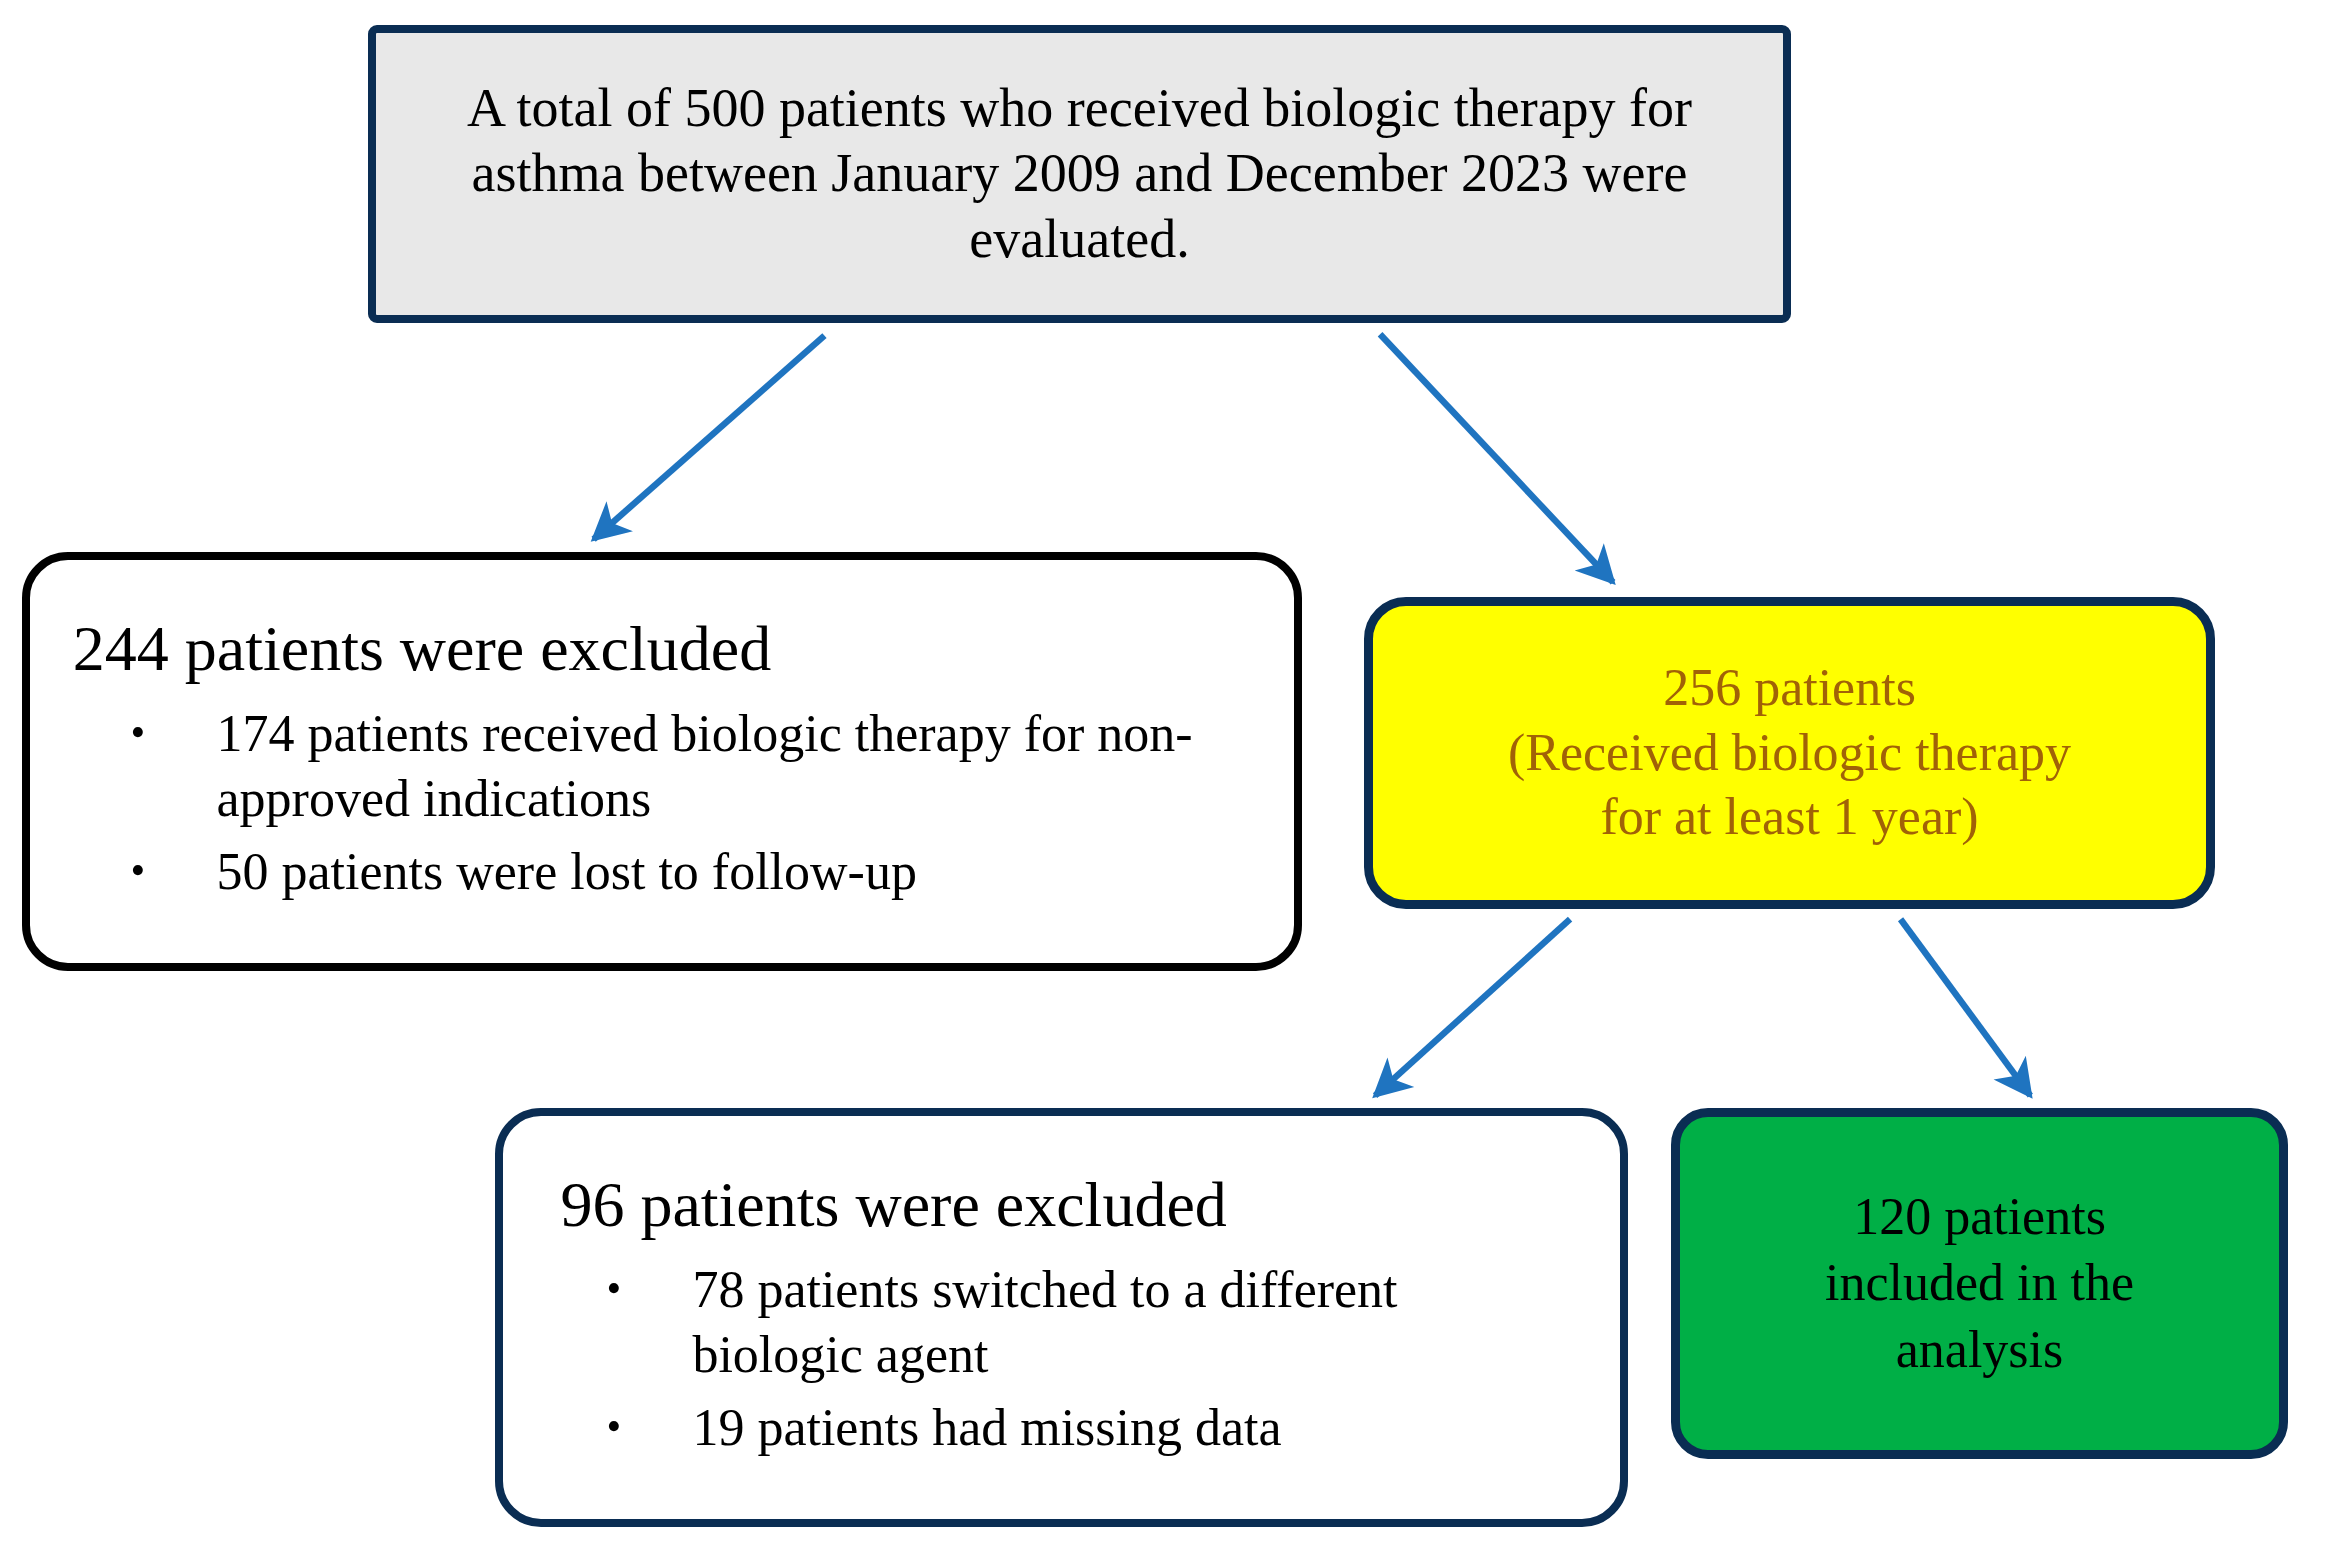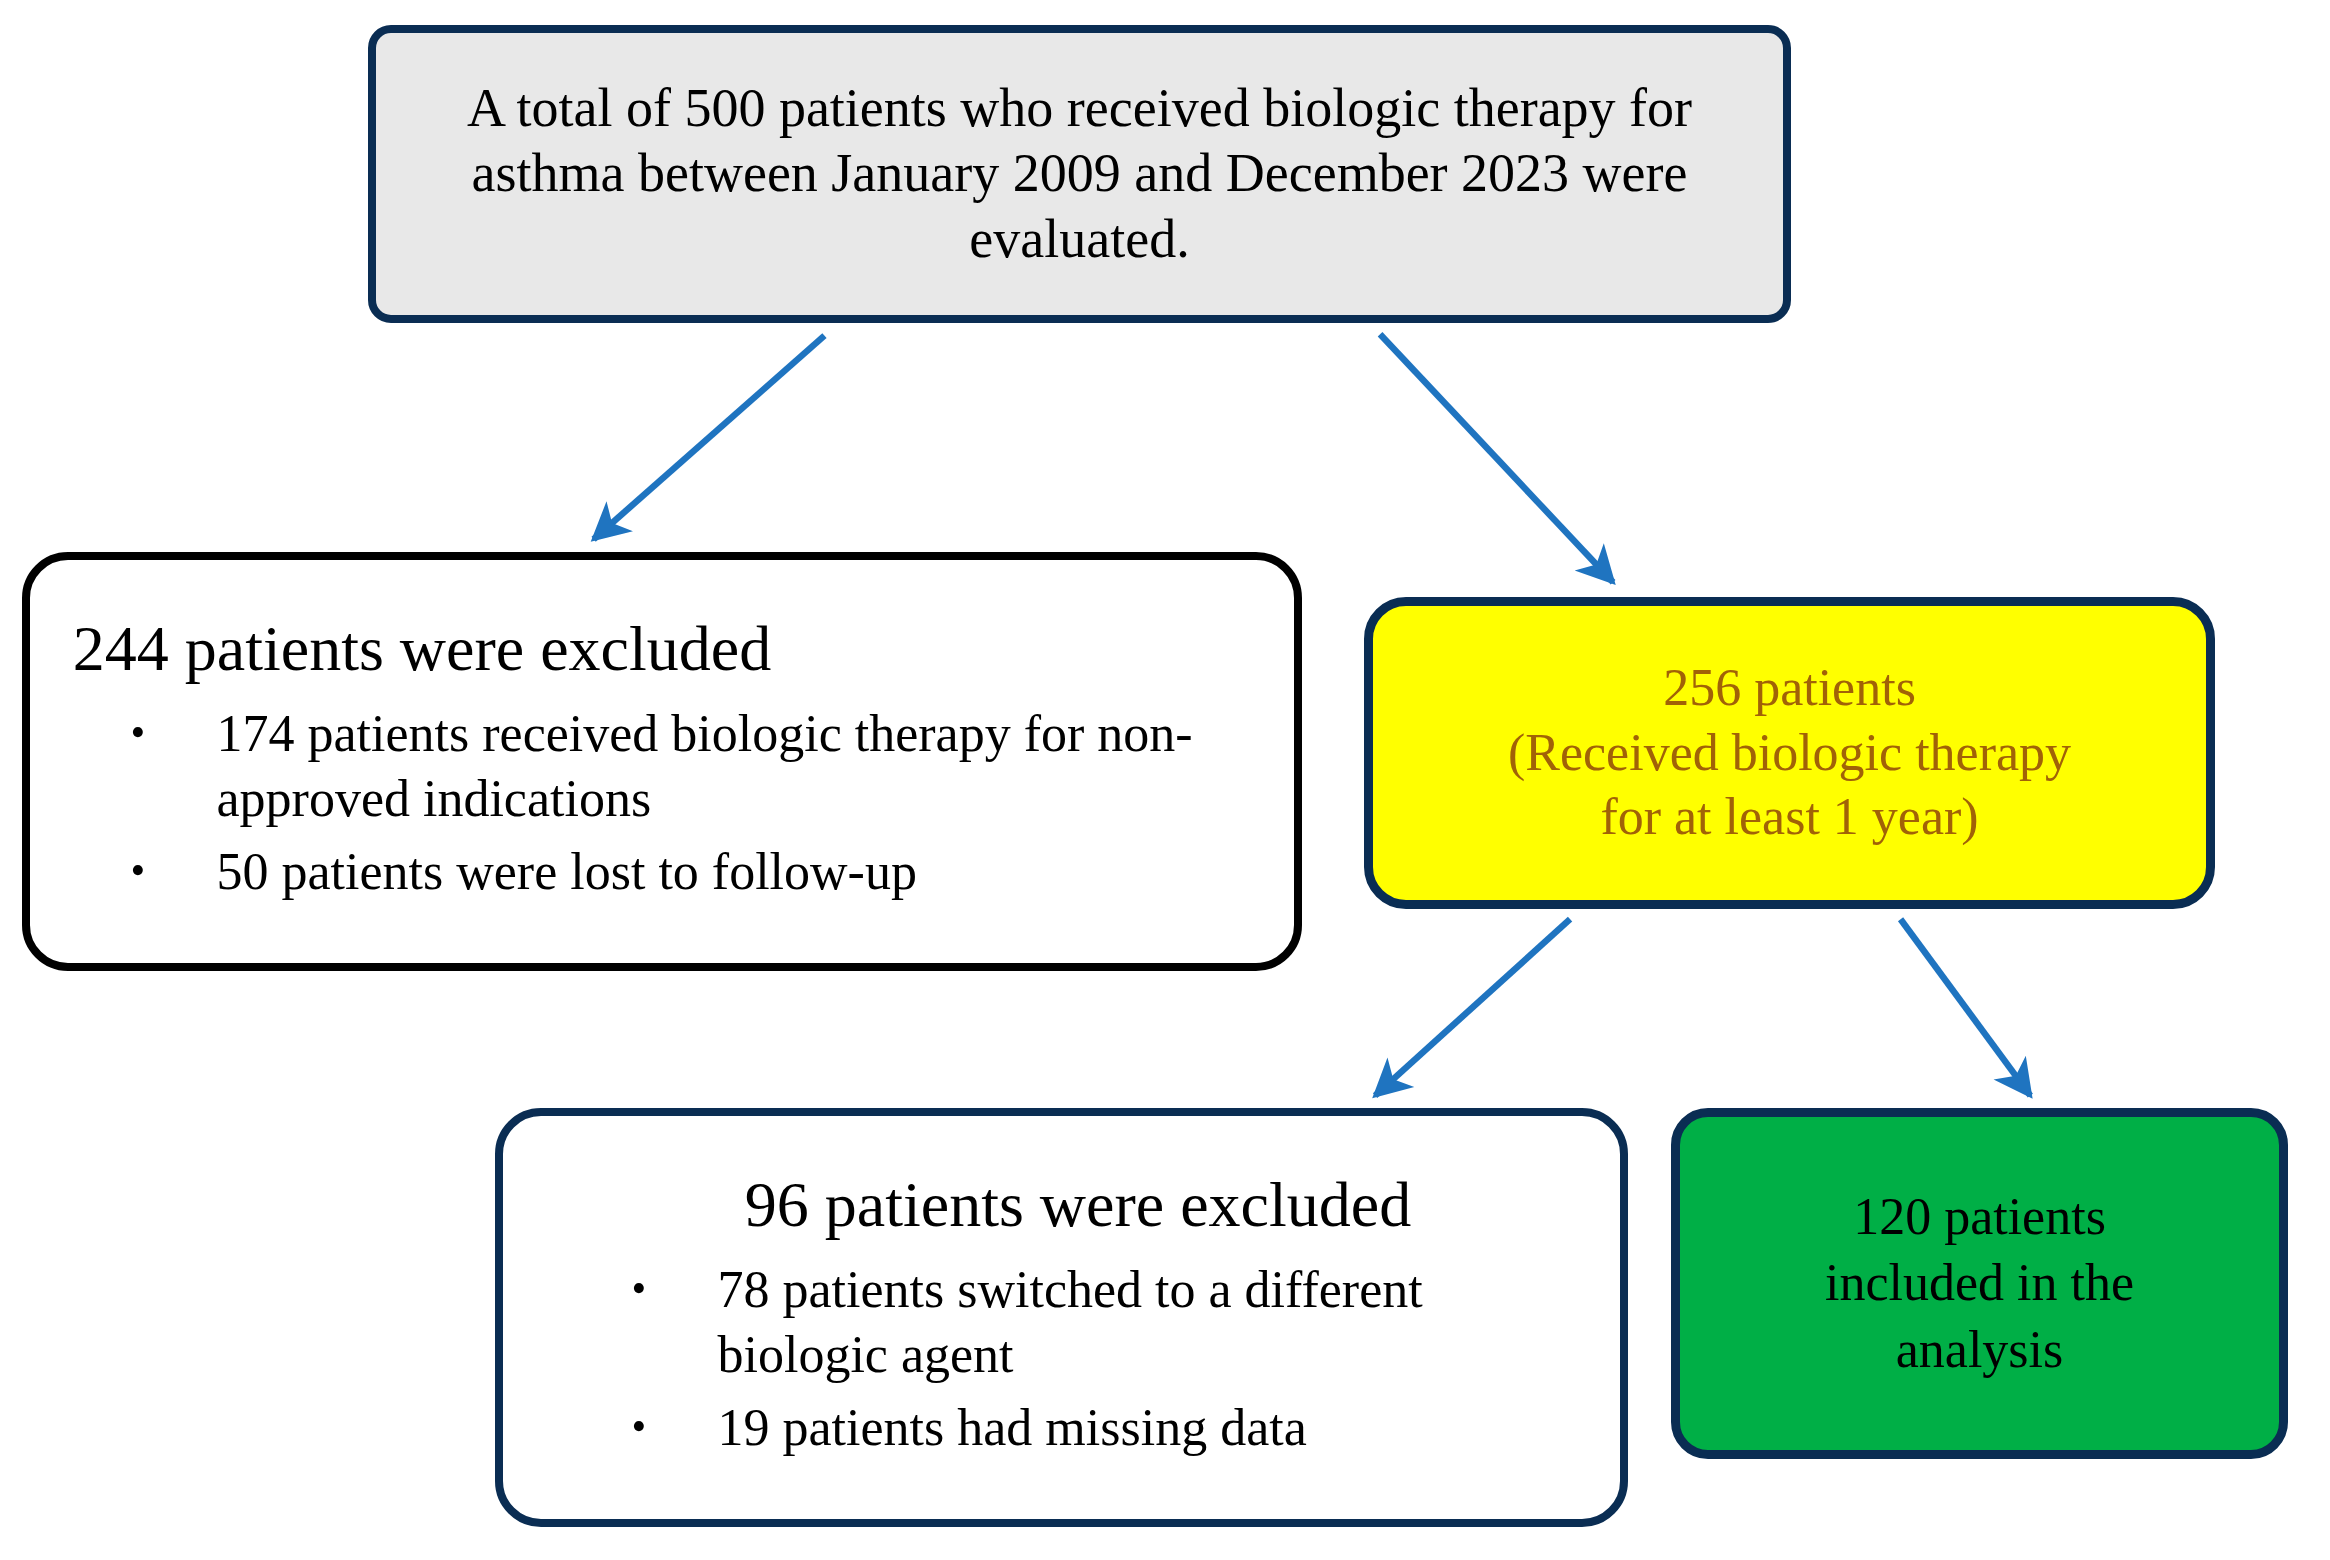--- a/index.html
+++ b/index.html
@@ -39,21 +39,21 @@
   }
 
   
   #box-total {
     left: 368px;
     top: 25px;
     width: 1423px;
     height: 298px;
     background: #E8E8E8;
     border: 8px solid #0A2D53;
-    border-radius: 23px;
+    border-radius: 9px;
     align-items: flex-start;
     padding: 0 39px;
   }
   #box-total .box-text {
     text-align: center;
     font-size: 54px;
     line-height: 1.21;
     color: #000000;
   }
 
@@ -90,21 +90,20 @@
   
   #box-excluded-2 {
     left: 495px;
     top: 1108px;
     width: 1133px;
     height: 419px;
     background: #ffffff;
     border: 8px solid #0A2D53;
     border-radius: 46px;
     padding: 0 24.4px;
-    align-items: center;
   }
 
   
   #box-included {
     left: 1671px;
     top: 1108px;
     width: 617px;
     height: 351px;
     background: #00AF46;
     border: 9.3px solid #0A2D53;

